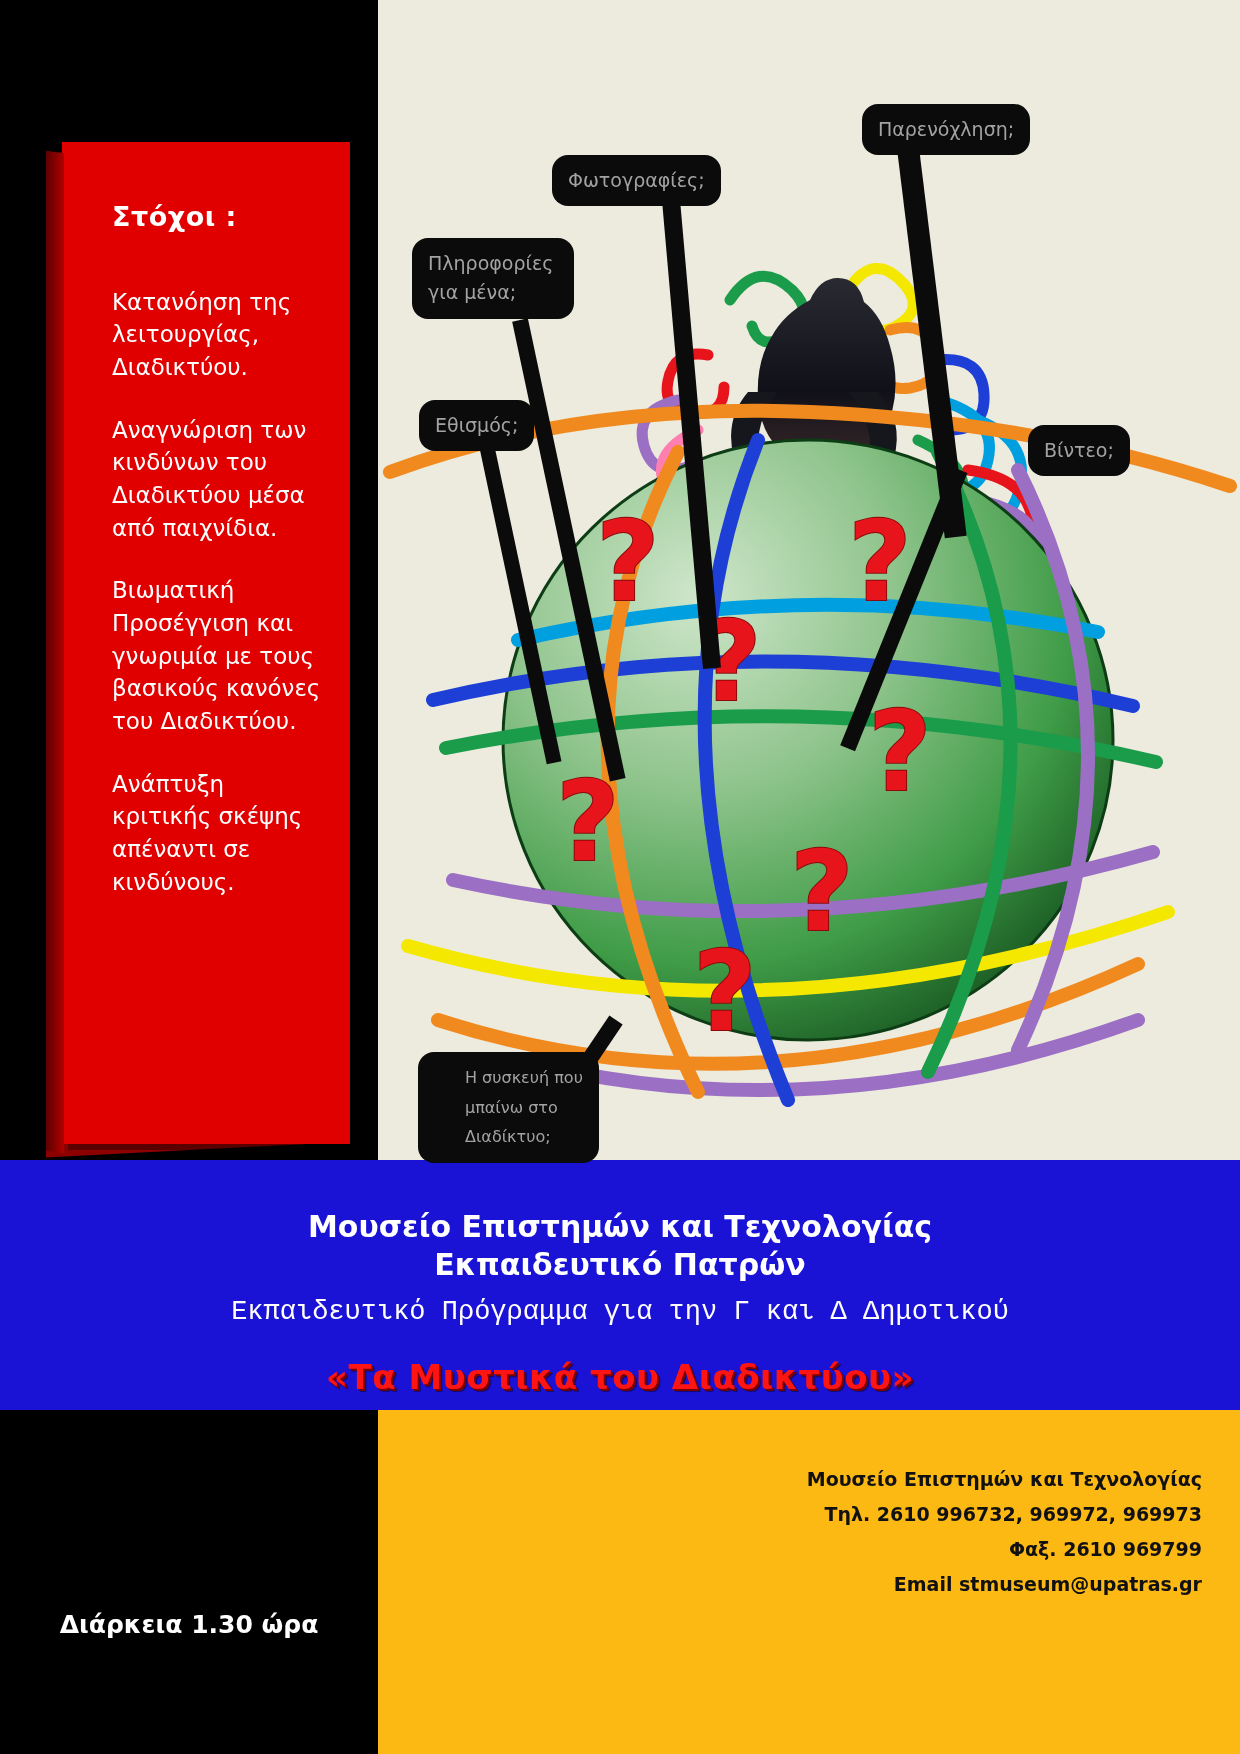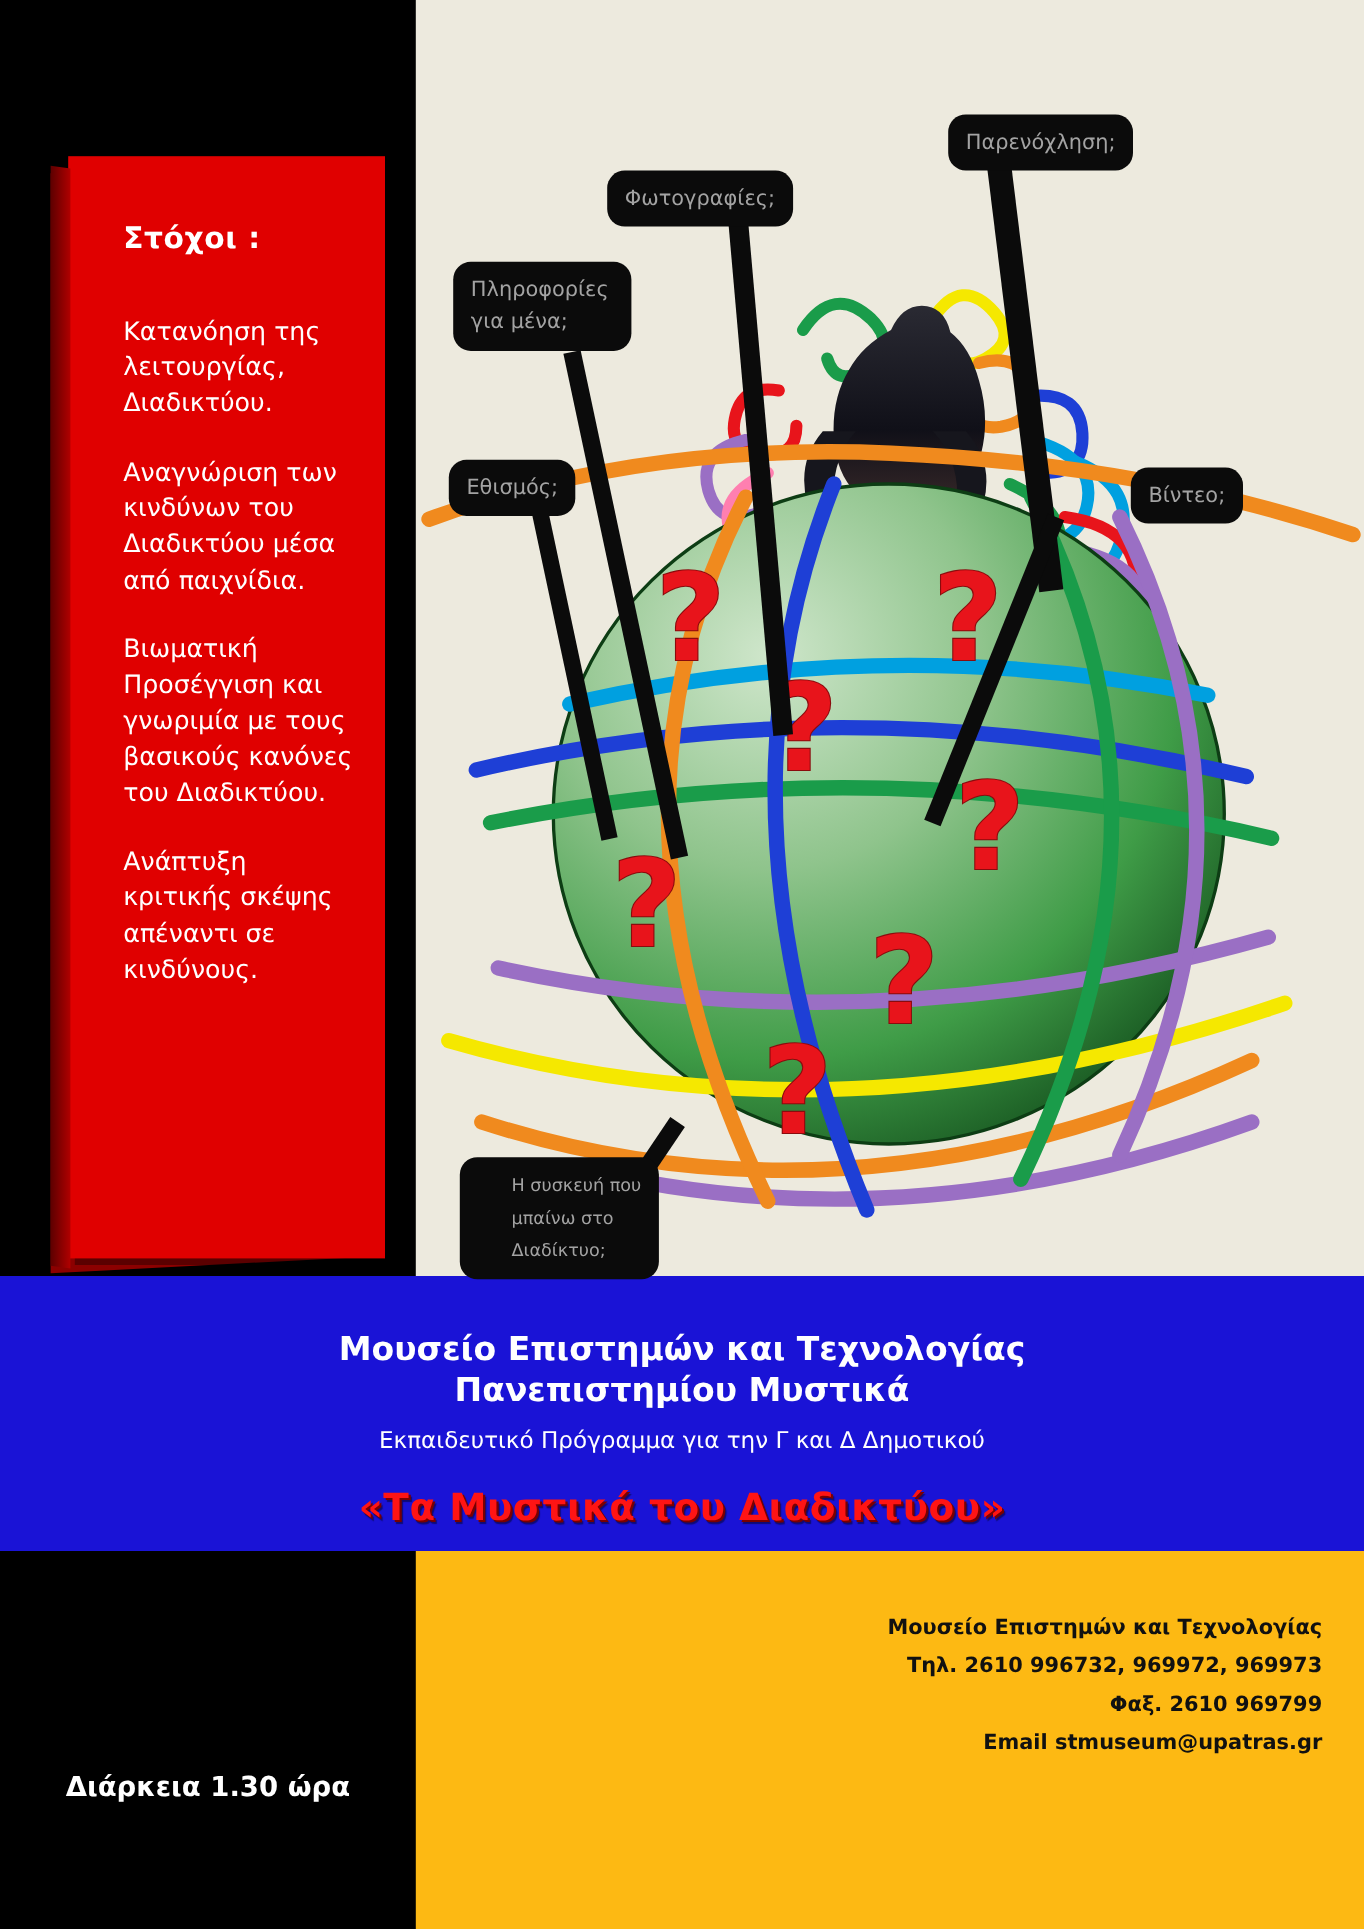--- a/index.html
+++ b/index.html
@@ -40,21 +40,21 @@
   .bubble{
     position:absolute;background:#0b0b0b;color:#a3a3a3;border-radius:16px;
     padding:11px 16px;font-size:19px;line-height:1.55;white-space:pre-line;z-index:40;
   }
   .tail{position:absolute;background:#0b0b0b;z-index:39;transform-origin:top center;}
 
   
   .blue-band{position:absolute;left:0;top:1160px;width:1240px;height:250px;background:#1a13d6;}
   .blue-inner{padding-top:48px;text-align:center;color:#fff;}
   .mus-line1,.mus-line2{font-size:30px;font-weight:bold;line-height:1.25;}
-  .prog-line{font-size:21px;margin-top:14px;}
+  .prog-line{font-size:27px;margin-top:14px;font-family:Liberation Mono, monospace;}
   .secret-title{
     margin-top:30px;font-size:34px;font-weight:bold;color:#ff1414;
     text-shadow:2px 2px 0 #7a0000, 3px 3px 1px rgba(0,0,0,.45);
     letter-spacing:.5px;
   }
 
   
   .bottom-black{position:absolute;left:0;top:1410px;width:378px;height:344px;background:#000;}
   .duration{
     position:absolute;left:0;top:1410px;width:378px;height:428px;
@@ -155,21 +155,21 @@
   <div class="tail" style="left:952px;top:470px;width:16px;height:300px;transform:rotate(22deg);"></div>
   <div class="tail" style="left:608px;top:1020px;width:16px;height:110px;transform:rotate(34deg);"></div>
 
   <div class="bubble" style="left:862px;top:104px;">Παρενόχληση;</div>
 
   <div class="bubble" style="left:552px;top:155px;">Φωτογραφίες;</div>
 
   <div class="bubble" style="left:412px;top:238px;width:130px;">Πληροφορίες
 για μένα;</div>
 
-  <div class="bubble" style="left:408px;top:400px;margin-top:18px;">Εθισμός;</div>
+  <div class="bubble" style="left:419px;top:400px;">Εθισμός;</div>
 
   <div class="bubble" style="left:1028px;top:425px;">Βίντεο;</div>
 
   <div class="bubble" style="left:418px;top:1052px;width:118px;font-size:16px;line-height:1.85;padding-left:47px;">Η συσκευή που
 μπαίνω  στο
 Διαδίκτυο;</div>
 
   <div class="red-shadow"></div>
   <div class="red-panel">
     <div class="red-inner">
@@ -177,21 +177,21 @@
       <div class="obj-item">Κατανόηση της λειτουργίας, Διαδικτύου.</div>
       <div class="obj-item">Αναγνώριση των  κινδύνων του Διαδικτύου μέσα από παιχνίδια.</div>
       <div class="obj-item">Βιωματική Προσέγγιση και γνωριμία με τους βασικούς κανόνες του Διαδικτύου.</div>
       <div class="obj-item">Ανάπτυξη κριτικής σκέψης απέναντι σε κινδύνους.</div>
     </div>
   </div>
 
   <div class="blue-band">
     <div class="blue-inner">
       <div class="mus-line1">Μουσείο  Επιστημών και Τεχνολογίας</div>
-      <div class="mus-line2">Πανεπιστημίου Μυστικά</div>
+      <div class="mus-line2">Εκπαιδευτικό Πατρών</div>
       <div class="prog-line">Εκπαιδευτικό Πρόγραμμα για την Γ και Δ Δημοτικού</div>
       <div class="secret-title">«Τα Μυστικά του Διαδικτύου»</div>
     </div>
   </div>
 
   <div class="bottom-black"></div>
   <div class="duration">Διάρκεια  1.30 ώρα</div>
 
   <div class="orange-box"></div>
   <div class="contact">

